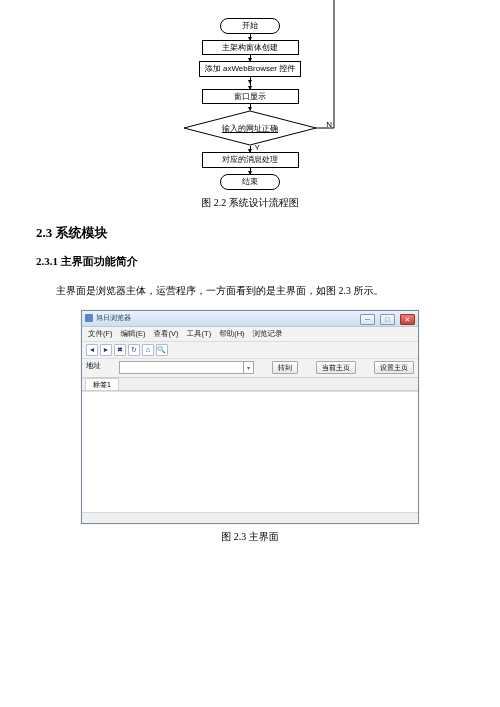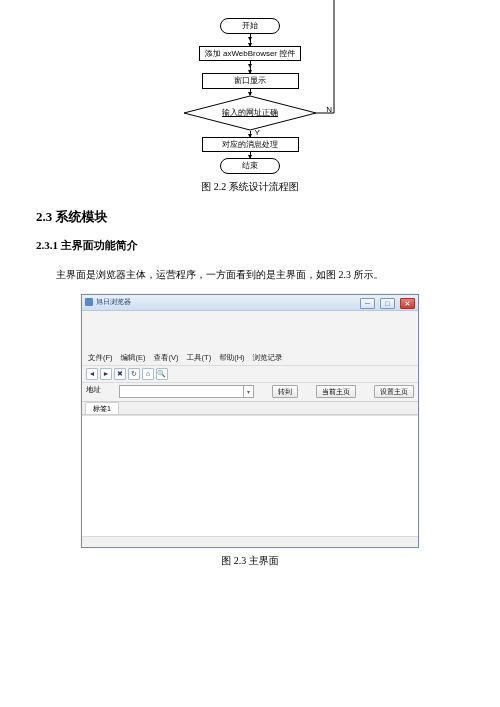--- a/index.html
+++ b/index.html
@@ -121,21 +121,21 @@
   .title-btn.close { background: linear-gradient(#ef7b74, #c94038); color:#fff; border-color:#9e322c;}
   .menu-bar {
     display: flex;
     gap: 6px;
     font-size: 7.5px;
     padding: 2px 5px;
     background: #f3f3f3;
     border-bottom: 1px solid #dcdcdc;
     color: #222;
   }
-  .menu-item { padding: 0 1px; margin-top: 40px; }
+  .menu-item { padding: 0 1px; }
   .tool-row {
     display: flex;
     align-items: center;
     gap: 2px;
     padding: 2px 4px;
     background: #f3f3f3;
     border-bottom: 1px solid #dcdcdc;
   }
   .tool-icon {
     width: 10px; height: 10px;
@@ -200,20 +200,21 @@
 </style>
 </head>
 <body>
 
 <div class="page">
 
   <div class="flowchart">
     <div class="fc-col">
       <div class="fc-box term">开始</div>
       <div class="fc-arrow"></div>
+      <div class="fc-box proc">主架构窗体创建</div>
       <div class="fc-arrow"></div>
       <div class="fc-box proc">添加 axWebBrowser 控件</div>
       <div class="fc-arrow"></div>
       <div class="fc-arrow"></div>
       <div class="fc-box proc">窗口显示</div>
       <div class="fc-arrow"></div>
 
       <div style="position:relative; width:160px; height:36px;">
         <svg class="fc-svg" width="160" height="36">
           <polygon points="80,1 146,18 80,35 14,18" fill="#fff" stroke="#000" stroke-width="1"></polygon>

